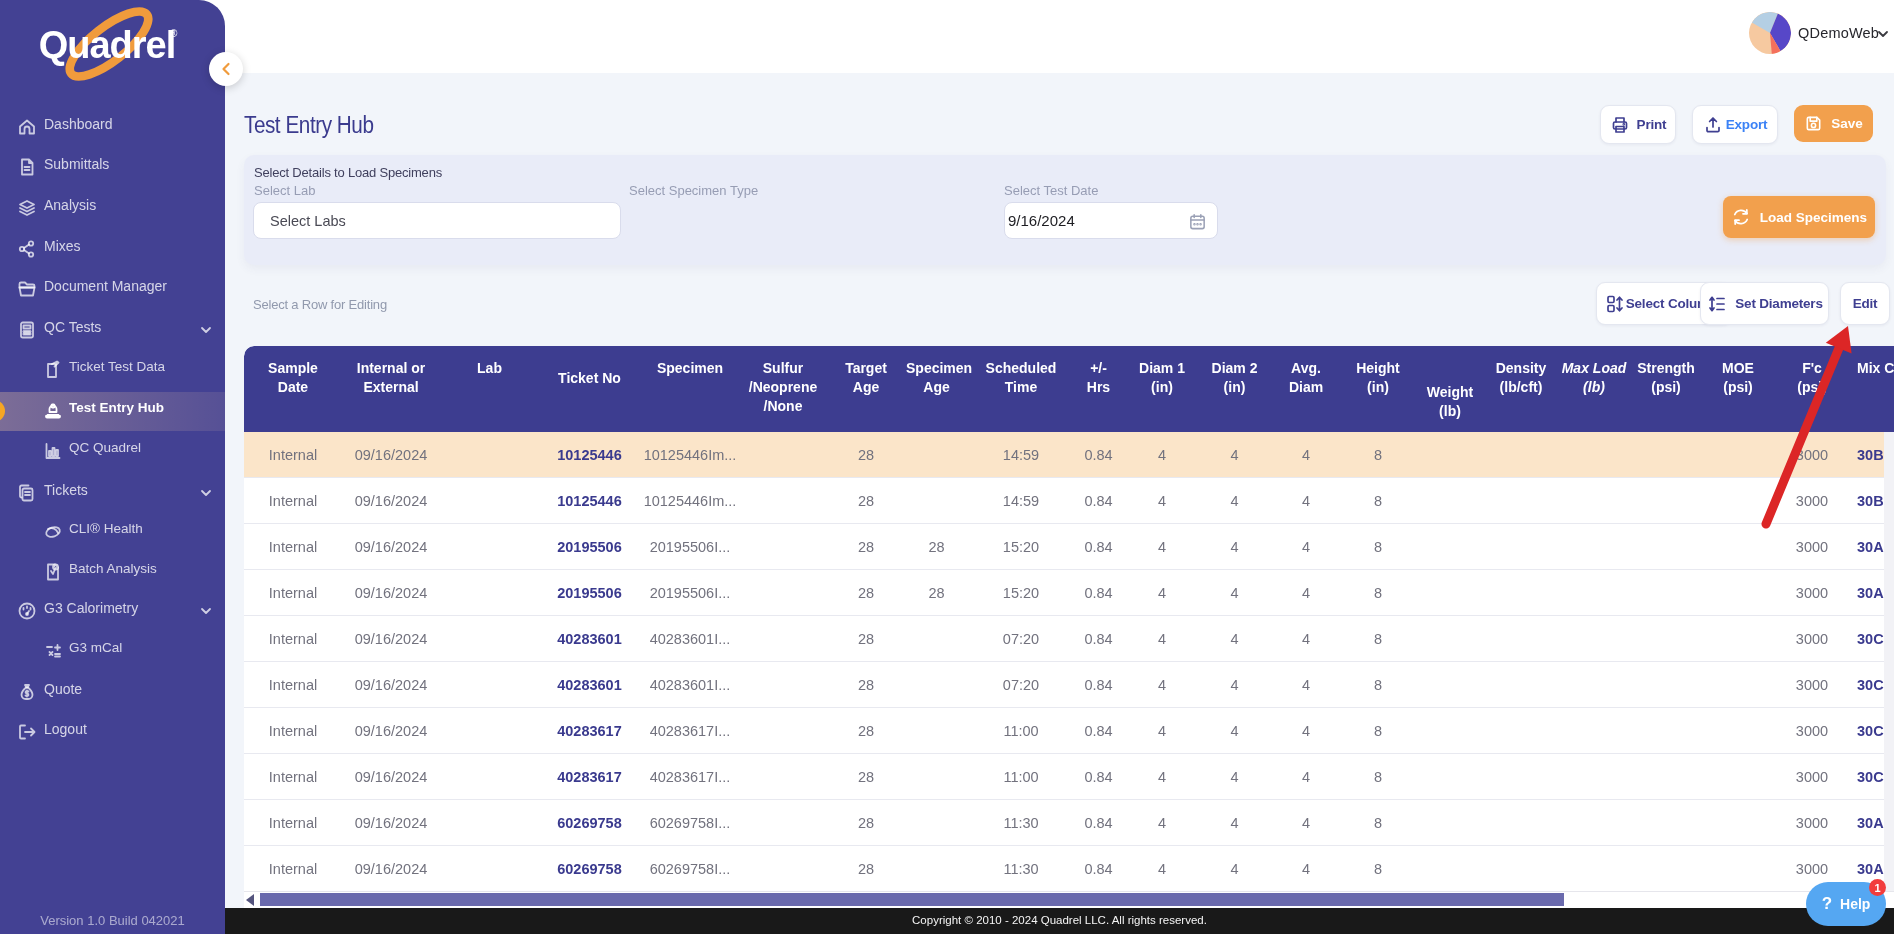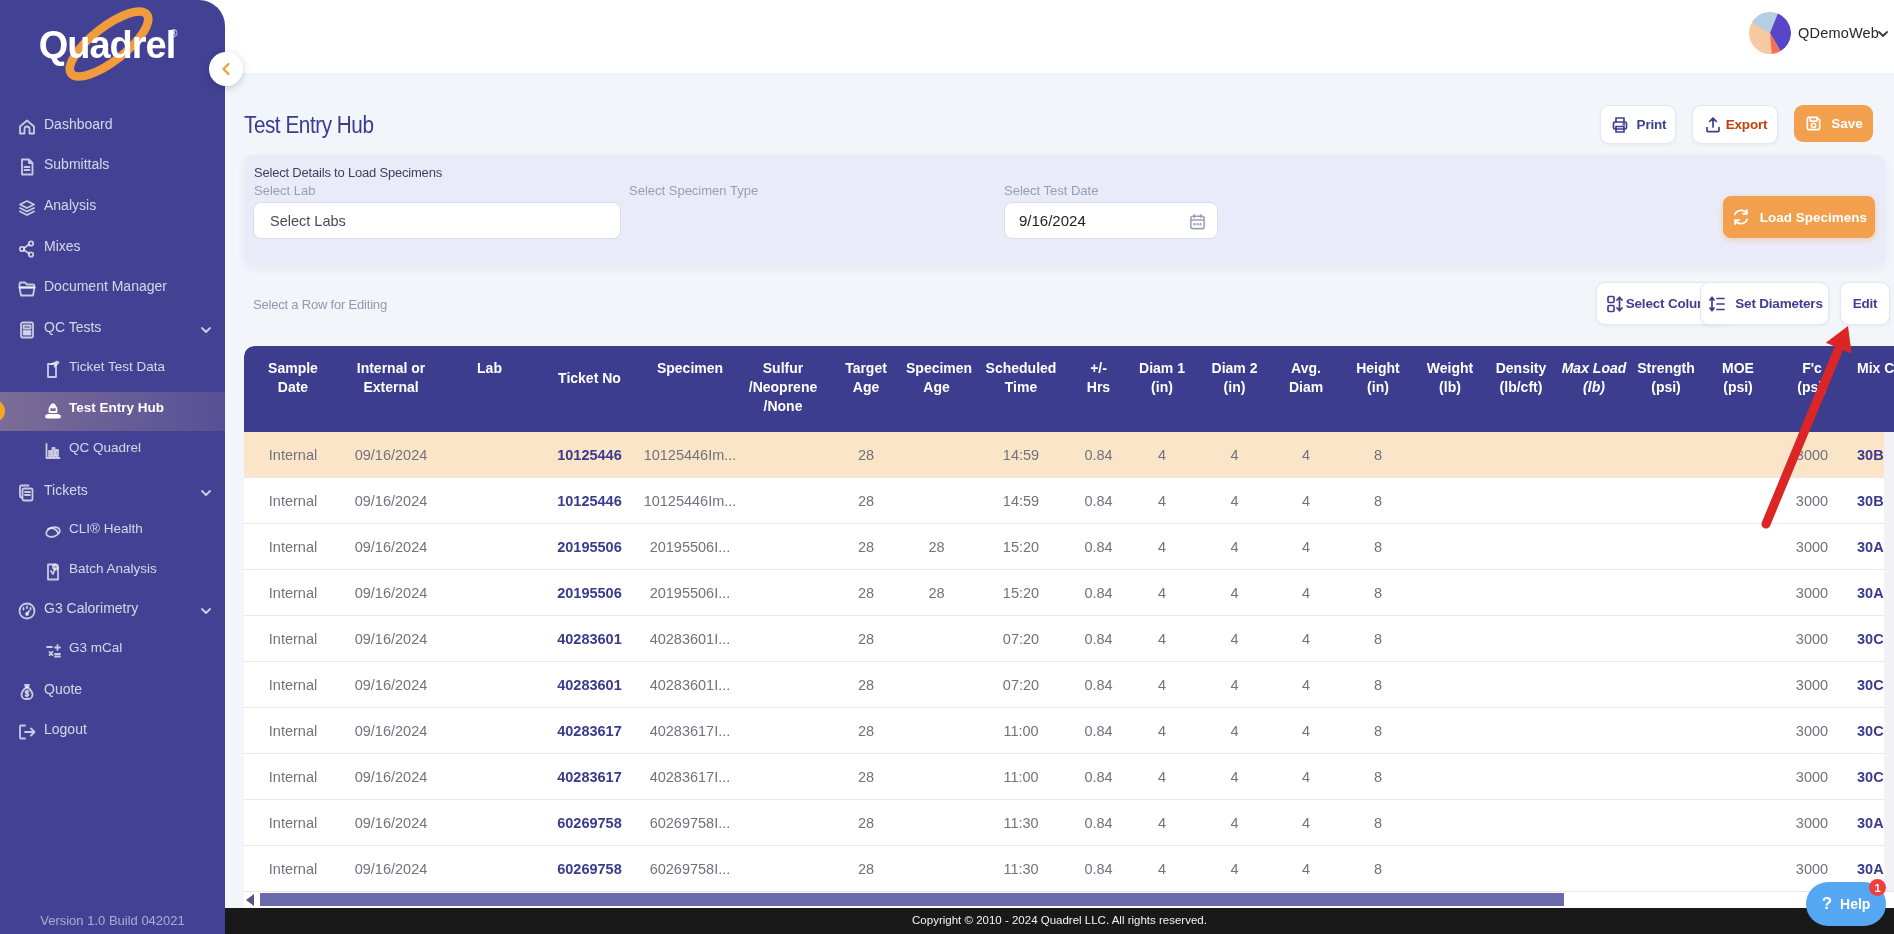--- a/index.html
+++ b/index.html
@@ -36,21 +36,21 @@
 <div style="position:absolute;left:244px;top:112px;font-size:23px;font-weight:400;color:#3b3b8e;letter-spacing:-0.5px;transform:scaleX(0.9);transform-origin:0 0;">Test Entry Hub</div>
 <div style="position:absolute;left:1600px;top:105px;width:74px;height:37px;background:#fff;border:1px solid #e4e7f0;border-radius:9px;box-shadow:0 1px 3px rgba(40,40,90,0.06);display:flex;align-items:center;justify-content:center;gap:7px;color:#3f3f91;font-size:13.5px;font-weight:700;white-space:nowrap;letter-spacing:-0.2px;">
       <svg width="20" height="20" viewBox="0 0 20 20" fill="none" stroke="#3f3f91" stroke-width="1.7" stroke-linecap="round" stroke-linejoin="round">
         <path d="M6 7 V3 h8 v4"></path>
         <rect x="3.5" y="7" width="13" height="7" rx="1.5"></rect>
         <rect x="6" y="11.5" width="8" height="5.5"></rect>
         <circle cx="13.8" cy="9.3" r="0.5"></circle>
       </svg>
       <span style="font-size:13.5px">Print</span>
     </div>
-<div style="position:absolute;left:1692px;top:105px;width:84px;height:37px;background:#fff;border:1px solid #e4e7f0;border-radius:9px;box-shadow:0 1px 3px rgba(40,40,90,0.06);display:flex;align-items:center;justify-content:center;gap:3px;color:#c2410c;font-size:13.5px;font-weight:700;white-space:nowrap;letter-spacing:-0.2px;">
+<div style="position:absolute;left:1692px;top:105px;width:84px;height:37px;background:#fff;border:1px solid #e4e7f0;border-radius:9px;box-shadow:0 1px 3px rgba(40,40,90,0.06);display:flex;align-items:center;justify-content:center;gap:3px;color:#3b82f6;font-size:13.5px;font-weight:700;white-space:nowrap;letter-spacing:-0.2px;">
       <svg width="20" height="20" viewBox="0 0 20 20" fill="none" stroke="#3f3f91" stroke-width="1.7" stroke-linecap="round" stroke-linejoin="round">
         <path d="M10 12 V3.5 M6.6 6.5 L10 3 l3.4 3.5"></path>
         <path d="M4 12.5 v3 a1.2 1.2 0 0 0 1.2 1.2 h9.6 a1.2 1.2 0 0 0 1.2-1.2 v-3"></path>
       </svg>
       <span style="font-size:13.5px">Export</span>
     </div>
 <div style="position:absolute;left:1794px;top:105px;width:79px;height:37px;background:#f2a04d;border-radius:9px;display:flex;align-items:center;justify-content:center;gap:8px;color:#fff;font-size:13.5px;font-weight:700;">
       <svg width="19" height="19" viewBox="0 0 20 20" fill="none" stroke="#ffffff" stroke-width="1.7" stroke-linecap="round" stroke-linejoin="round">
         <path d="M3.5 5 a1.5 1.5 0 0 1 1.5-1.5 h8.5 l3 3 v8.5 a1.5 1.5 0 0 1 -1.5 1.5 h-10 a1.5 1.5 0 0 1 -1.5-1.5 z"></path>
         <path d="M6.5 3.5 v4 h7 v-4"></path>
@@ -58,21 +58,21 @@
       </svg>
       <span>Save</span>
     </div>
 
 <div style="position:absolute;left:244px;top:155px;width:1642px;height:110px;background:#e9ecf8;border-radius:10px;box-shadow:0 4px 10px rgba(60,60,120,0.06);"></div>
 <div style="position:absolute;left:254px;top:165px;font-size:13px;color:#40405e;font-weight:400;letter-spacing:-0.2px;">Select Details to Load Specimens</div>
 <div style="position:absolute;left:254px;top:183px;font-size:13px;color:#979db4;font-weight:400;">Select Lab</div>
 <div style="position:absolute;left:253px;top:202px;width:368px;height:37px;background:#fff;border:1px solid #d9dcec;border-radius:8px;display:flex;align-items:center;padding-left:16px;box-sizing:border-box;font-size:14.5px;color:#4a4a55;">Select Labs</div>
 <div style="position:absolute;left:629px;top:183px;font-size:13px;color:#979db4;font-weight:400;">Select Specimen Type</div>
 <div style="position:absolute;left:1004px;top:183px;font-size:13px;color:#979db4;font-weight:400;">Select Test Date</div>
-<div style="position:absolute;left:1004px;top:202px;width:214px;height:37px;background:#fff;border:1px solid #d9dcec;border-radius:8px;display:flex;align-items:center;padding-left:14px;box-sizing:border-box;font-size:15px;color:#1d1d22;">9/16/2024
+<div style="position:absolute;left:1004px;top:202px;width:214px;height:37px;background:#fff;border:1px solid #d9dcec;border-radius:8px;display:flex;align-items:center;padding-left:3px;box-sizing:border-box;font-size:15px;color:#1d1d22;">9/16/2024
   <span style="position:absolute;right:10px;top:9px;"><svg width="19" height="19" viewBox="0 0 20 20" fill="none" stroke="#9aa0b5" stroke-width="1.6" stroke-linecap="round">
           <rect x="3" y="4.5" width="14" height="13" rx="2"></rect>
           <path d="M6.5 2.8 v3 M13.5 2.8 v3 M3 8.5 h14"></path>
           <circle cx="6.8" cy="13" r="0.5"></circle>
           <circle cx="10" cy="13" r="0.5"></circle>
           <circle cx="13.2" cy="13" r="0.5"></circle>
         </svg></span></div>
 <div style="position:absolute;left:1723px;top:196px;width:152px;height:42px;background:#f2a04d;border-radius:8px;display:flex;align-items:center;justify-content:center;gap:9px;color:#fff;font-size:13.5px;font-weight:700;box-shadow:0 2px 6px rgba(242,160,77,0.4);">
       <svg width="20" height="20" viewBox="0 0 20 20" fill="none" stroke="#ffffff" stroke-width="1.8" stroke-linecap="round" stroke-linejoin="round">
         <path d="M16 6.5 a7 7 0 0 0 -12.2 1"></path>
@@ -112,21 +112,21 @@
           <div class="hc" style="width:100px;">Specimen</div>
           <div class="hc" style="width:86px;">Sulfur<br>/Neoprene<br>/None</div>
           <div class="hc" style="width:80px;">Target<br>Age</div>
           <div class="hc" style="width:61px;">Specimen<br>Age</div>
           <div class="hc" style="width:108px;">Scheduled<br>Time</div>
           <div class="hc" style="width:47px;">+/-<br>Hrs</div>
           <div class="hc" style="width:80px;">Diam 1<br>(in)</div>
           <div class="hc" style="width:65px;">Diam 2<br>(in)</div>
           <div class="hc" style="width:78px;">Avg.<br>Diam</div>
           <div class="hc" style="width:66px;">Height<br>(in)</div>
-          <div class="hc" style="width:78px;">Weight<br>(lb)</div>
+          <div class="hc" style="width:78px;margin-top:24px;">Weight<br>(lb)</div>
           <div class="hc" style="width:64px;">Density<br>(lb/cft)</div>
           <div class="hc" style="width:82px;font-style:italic;">Max Load<br>(lb)</div>
           <div class="hc" style="width:62px;">Strength<br>(psi)</div>
           <div class="hc" style="width:82px;">MOE<br>(psi)</div>
           <div class="hc" style="width:66px;">F'c<br>(psi)</div>
           <div class="hc" style="width:110px;text-align:left;padding-left:12px;">Mix Code</div>
         </div>
     <div class="trow" style="background:#fbe5c9;">
           <div class="bc" style="width:98px;">Internal</div>
           <div class="bc" style="width:98px;">09/16/2024</div>

